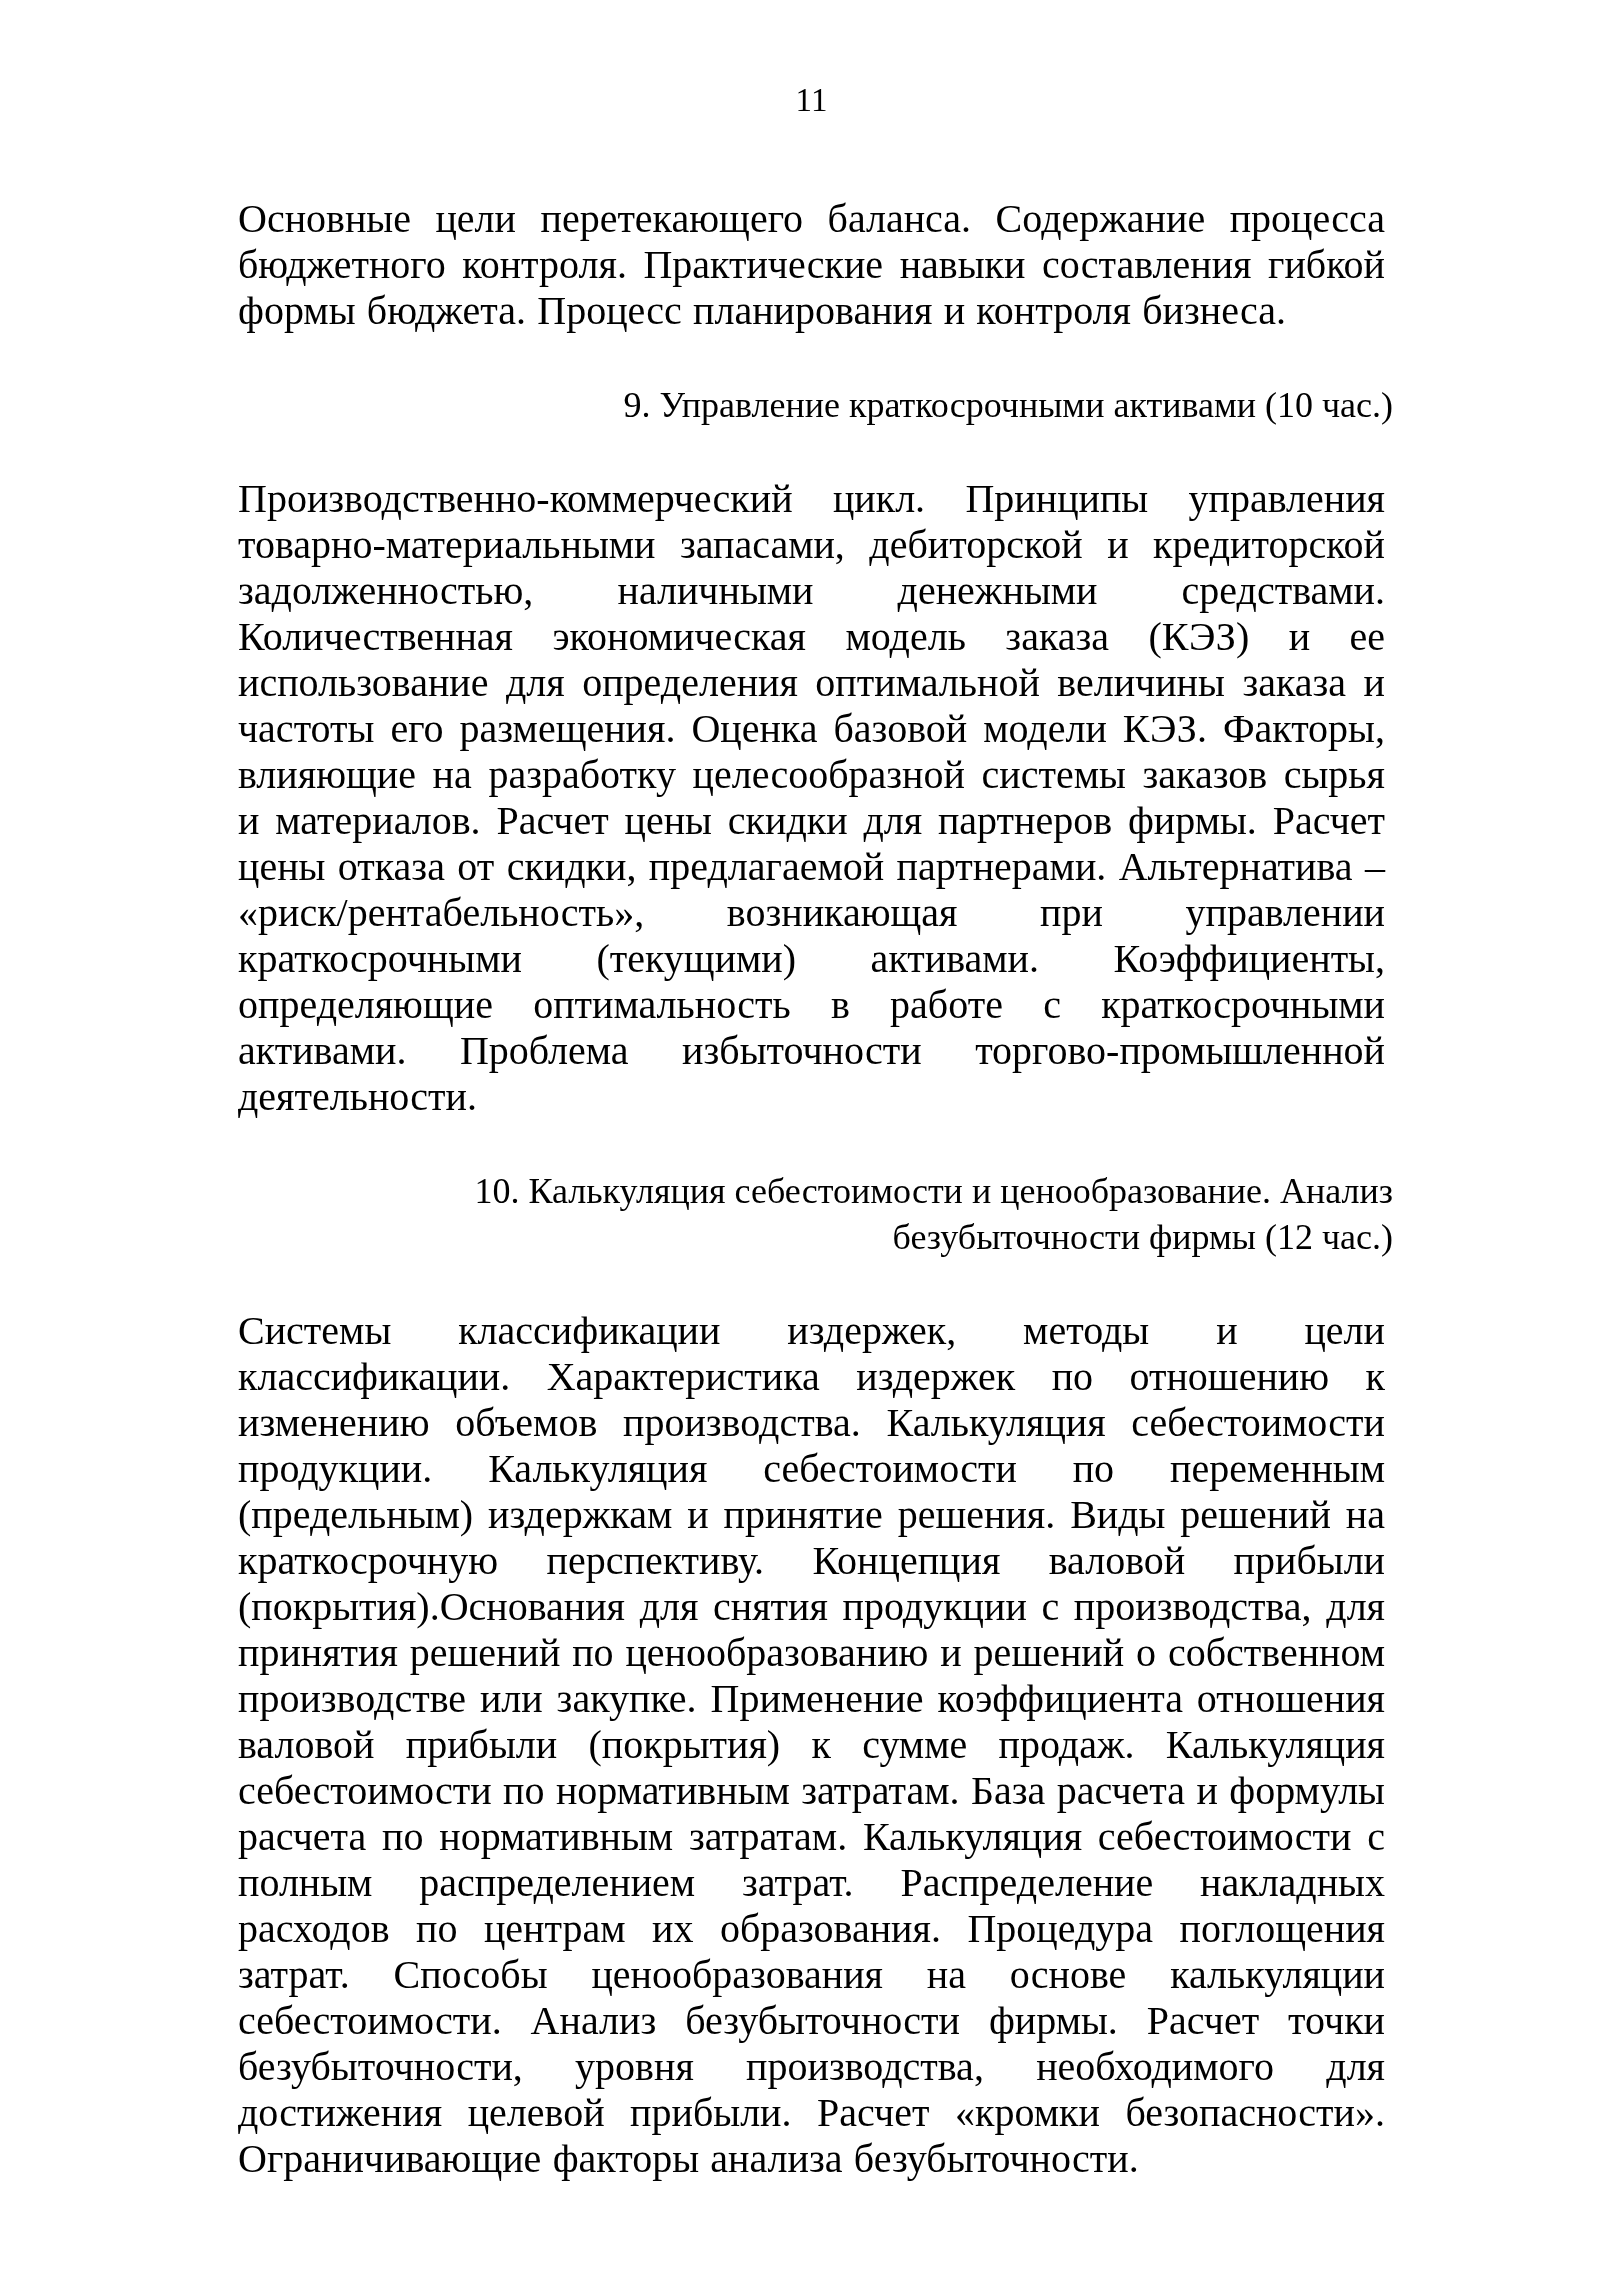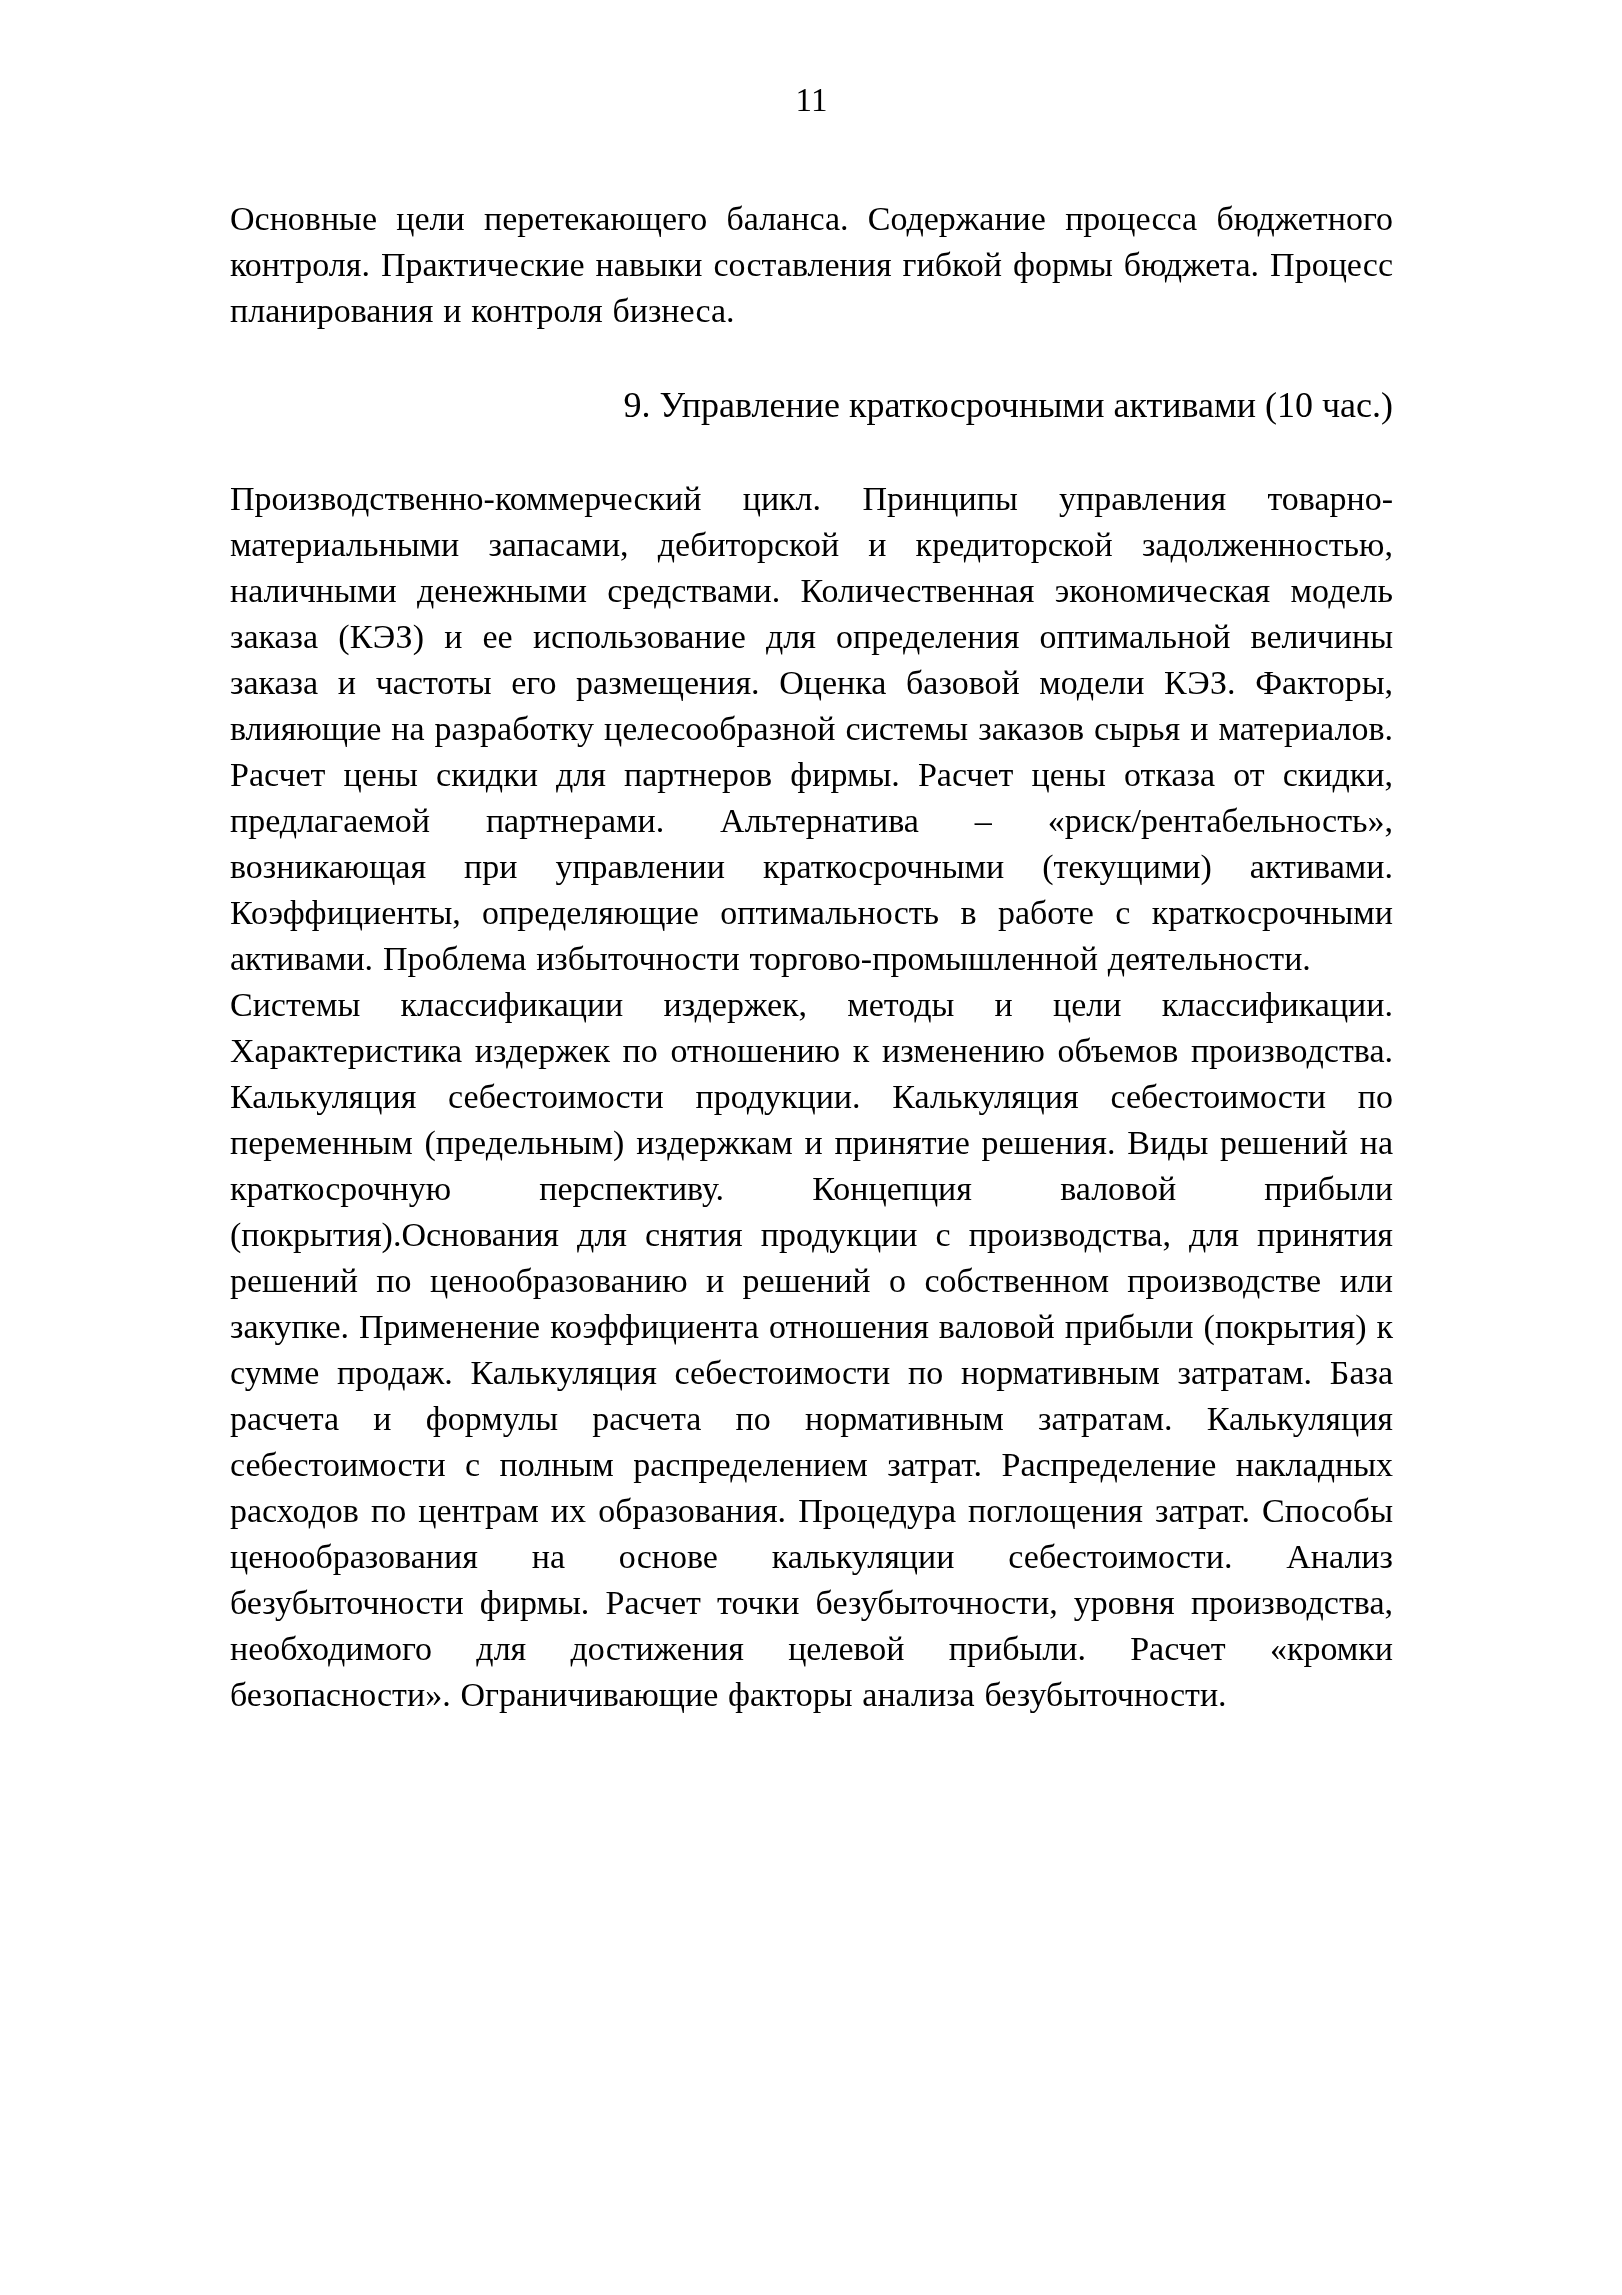--- a/index.html
+++ b/index.html
@@ -19,24 +19,24 @@
       height: 1969px;
       padding: 84px 229px 131px 230px;
     }
     .page-number {
       text-align: center;
       font-size: 33px;
       line-height: 1;
       margin-bottom: 79px;
     }
     .para {
-      font-size: 34px;
+      font-size: 40px;
       line-height: 46px;
       text-align: justify;
-      margin: 0;
+      margin: 8px;
       word-spacing: 1.3px;
     }
     .heading {
       font-size: 36px;
       line-height: 46px;
       font-weight: normal;
       margin: 48px 0;
       padding-left: 128px;
       text-indent: -62px;
       white-space: pre-line;
@@ -48,16 +48,18 @@
 
 <div class="page">
   <div class="page-number">11</div>
 
   <p class="para">Основные цели перетекающего баланса. Содержание процесса бюджетного контроля. Практические навыки составления гибкой формы бюджета. Процесс планирования и контроля бизнеса.</p>
 
   <h2 class="heading">9. Управление краткосрочными активами (10 час.)</h2>
 
   <p class="para">Производственно-коммерческий цикл. Принципы управления товарно-материальными запасами, дебиторской и кредиторской задолженностью, наличными денежными средствами. Количественная экономическая модель заказа (КЭЗ) и ее использование для определения оптимальной величины заказа и частоты его размещения. Оценка базовой модели КЭЗ. Факторы, влияющие на разработку целесообразной системы заказов сырья и материалов. Расчет цены скидки для партнеров фирмы. Расчет цены  отказа от скидки, предлагаемой партнерами. Альтернатива – «риск/рентабельность», возникающая при управлении краткосрочными (текущими) активами. Коэффициенты, определяющие оптимальность в работе с краткосрочными активами. Проблема избыточности торгово-промышленной деятельности.</p>
 
+  <h2 class="heading">10. Калькуляция себестоимости и ценообразование. Анализ
+безубыточности фирмы  (12 час.)</h2>
 
   <p class="para">Системы классификации издержек, методы и цели классификации. Характеристика издержек по отношению к изменению объемов производства. Калькуляция себестоимости продукции. Калькуляция себестоимости по переменным (предельным) издержкам и принятие решения. Виды решений на краткосрочную перспективу. Концепция валовой прибыли (покрытия).Основания для снятия продукции с производства, для принятия решений по ценообразованию и решений о собственном производстве или закупке. Применение коэффициента отношения валовой прибыли (покрытия) к сумме продаж. Калькуляция себестоимости по нормативным затратам. База расчета и формулы расчета  по нормативным затратам.  Калькуляция себестоимости с полным распределением затрат. Распределение накладных расходов по центрам их образования. Процедура поглощения затрат. Способы ценообразования на основе калькуляции себестоимости. Анализ безубыточности фирмы. Расчет точки безубыточности, уровня производства, необходимого для достижения целевой прибыли. Расчет «кромки безопасности».  Ограничивающие факторы анализа безубыточности.</p>
 </div>
 
 
 </body></html>

